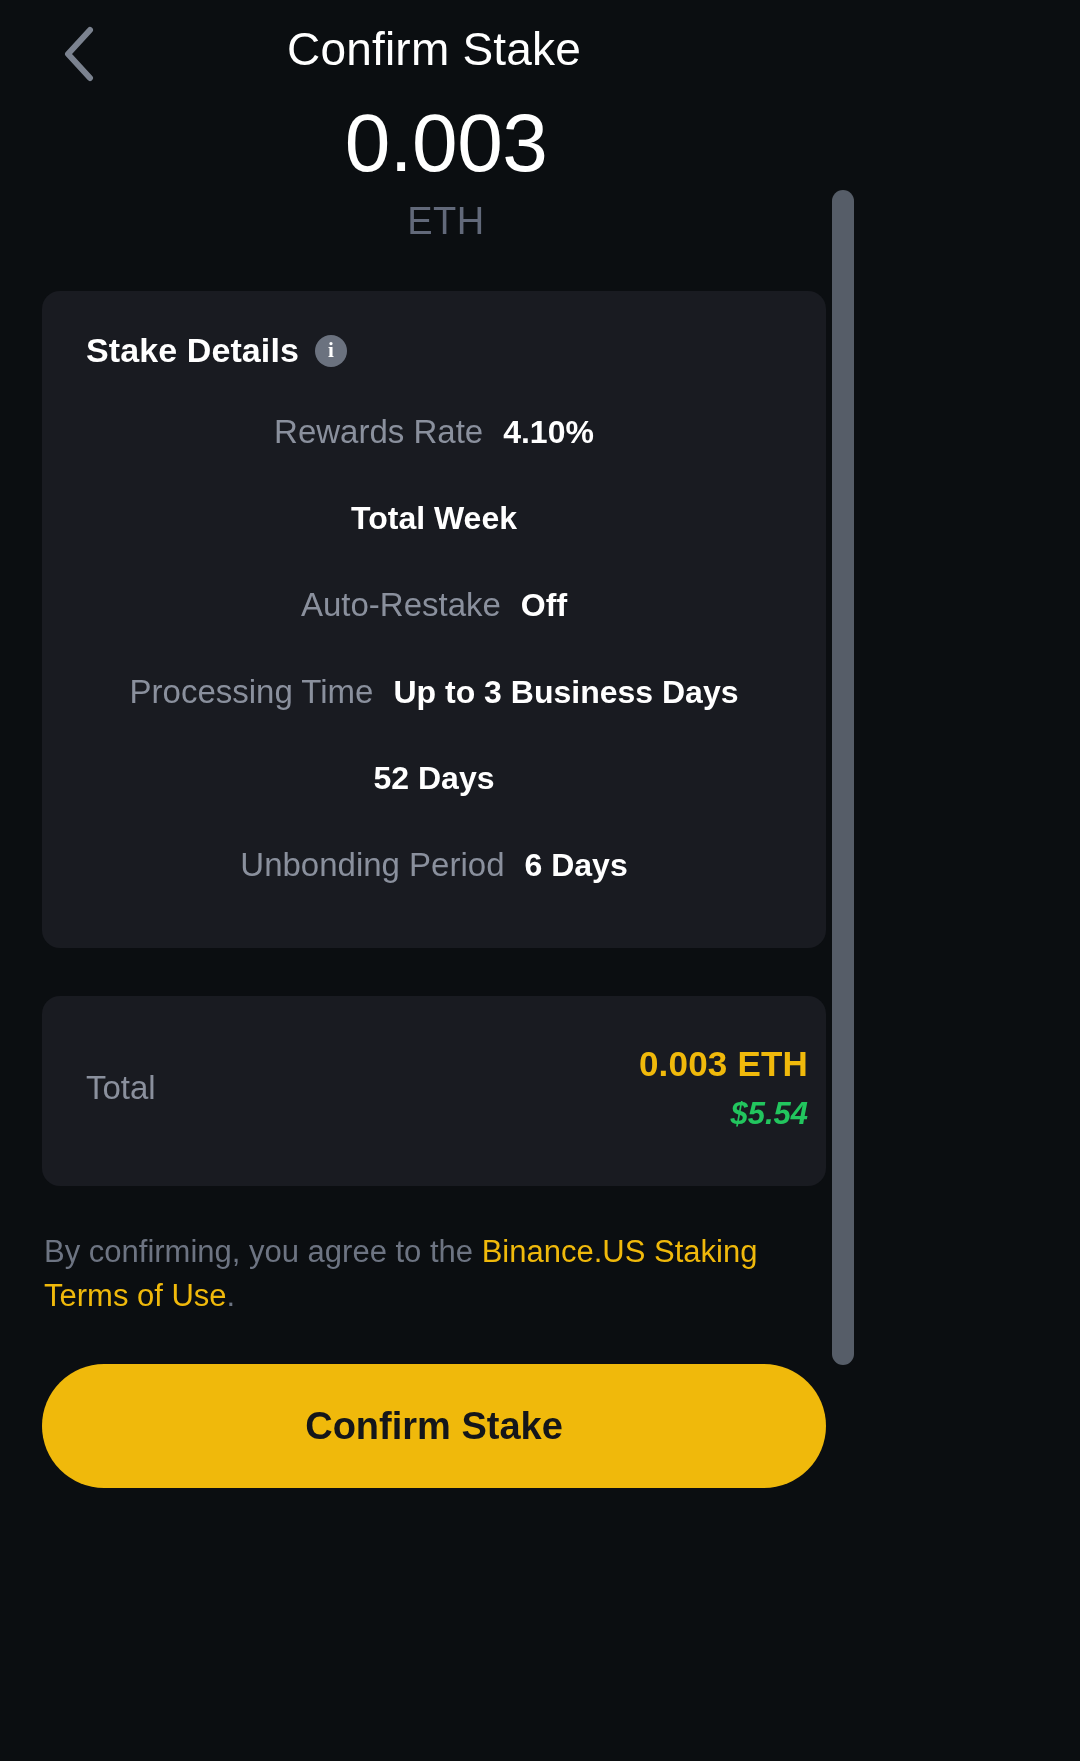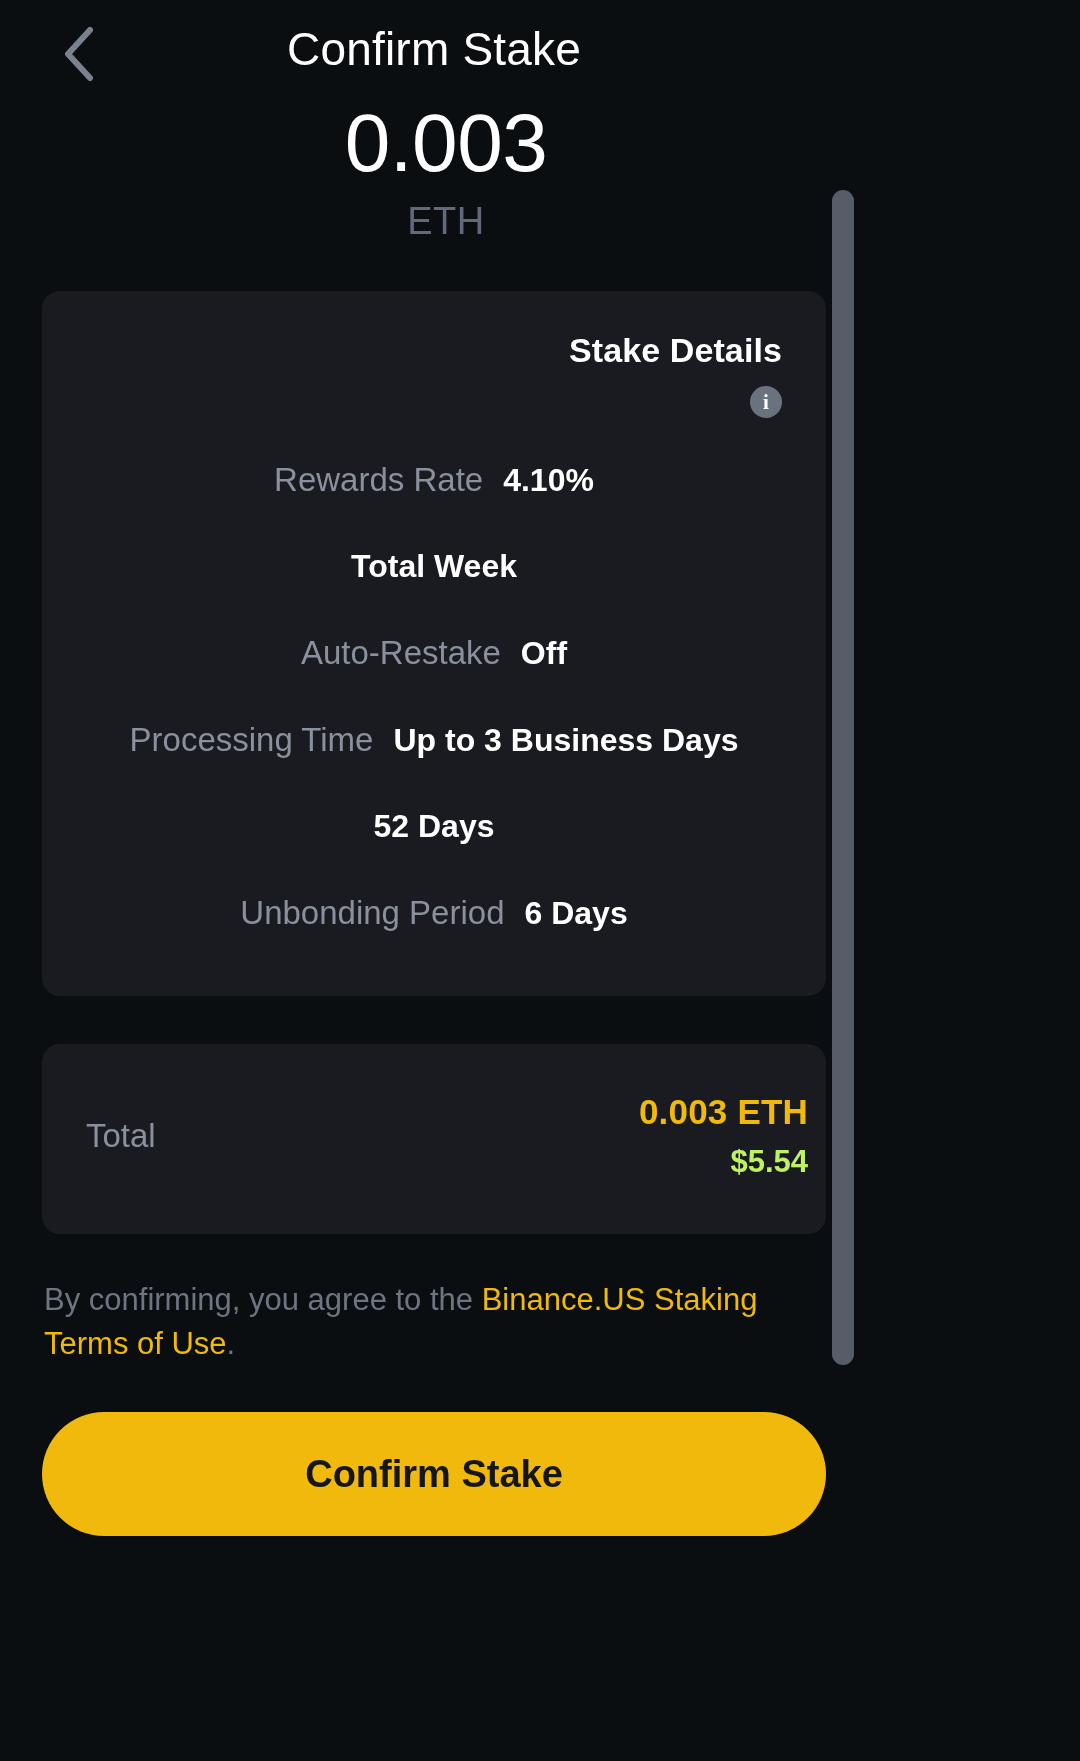--- a/index.html
+++ b/index.html
@@ -73,24 +73,23 @@
     margin-top:48px;
     padding:48px 18px 54px 44px;
     display:flex;
     align-items:center;
     justify-content:space-between;
   }
 
   
   .details-header {
     display:flex;
-    align-items:flex-end;
+    align-items:center;
     gap:16px;
     margin-bottom:18px;
-    flex-direction:column;
   }
   .details-title {
     color:#ffffff;
     font-size:34px;
     font-weight:700;
     letter-spacing:.1px;
   }
   .info-icon {
     width:32px; height:32px;
     border-radius:50%;
@@ -135,23 +134,24 @@
   }
   .total-right { text-align:right;margin-left:16px; }
   .total-crypto {
     color:#f0b90b;
     font-size:35px;
     font-weight:700;
     letter-spacing:.2px;
   }
   .total-fiat {
     margin-top:12px;
-    color:#bef264;
+    color:#22c55e;
     font-size:31px;
     font-weight:700;
+    font-style:italic;
   }
 
   
   .terms {
     margin:44px 44px 0 44px;
     color:#6d7482;
     font-size:31px;
     font-weight:400;
     line-height:1.42;
   }

